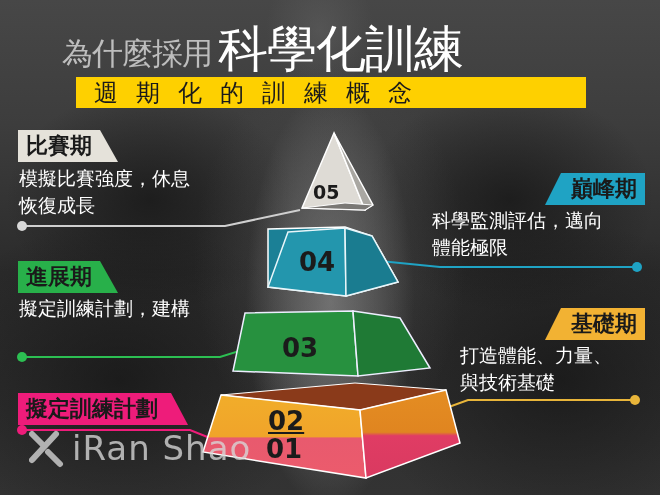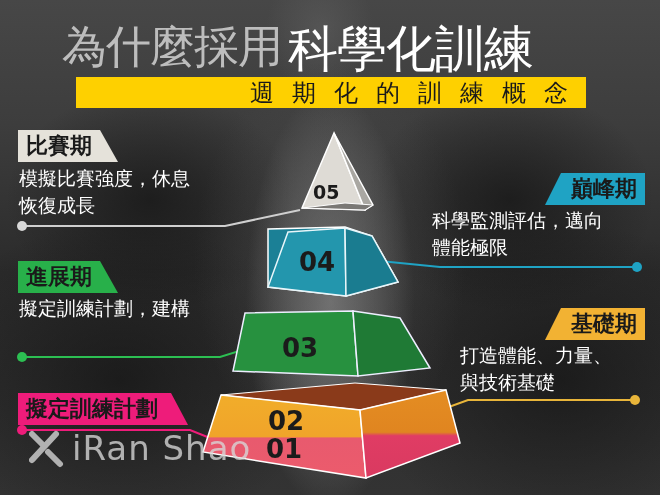--- a/index.html
+++ b/index.html
@@ -13,24 +13,24 @@
       radial-gradient(ellipse 250px 200px at 120px 380px, rgba(15,15,15,0.6), rgba(0,0,0,0) 80%),
       radial-gradient(ellipse 250px 200px at 560px 380px, rgba(15,15,15,0.6), rgba(0,0,0,0) 80%),
       linear-gradient(180deg, #474747 0%, #3d3d3d 25%, #2b2b2b 55%, #333 100%);
   }
   .torso { position:absolute; left:150px; top:0; width:360px; height:495px;
     background: radial-gradient(ellipse 170px 250px at 180px 260px, rgba(90,90,90,0.45), rgba(0,0,0,0) 80%); }
   .neck { position:absolute; left:260px; top:0; width:120px; height:110px;
     background: radial-gradient(ellipse 60px 70px at 60px 30px, rgba(100,100,100,0.5), rgba(0,0,0,0) 90%); }
 
   .title-line { position:absolute; left:62px; top:12px; height:62px; display:flex; align-items:flex-end; white-space:nowrap; }
-  .title-gray { font-size:45px; color:#bdbdbd; letter-spacing:-1px; line-height:1; margin-bottom:5px; }
+  .title-gray { font-size:31px; color:#bdbdbd; letter-spacing:-1px; line-height:1; margin-bottom:5px; }
   .title-white { font-size:50px; font-weight:normal; color:#ffffff; letter-spacing:-1px; line-height:1; margin-left:6px; }
   .subtitle-bar { position:absolute; left:76px; top:77px; width:510px; height:31px; background:#fed000;
-    display:flex; align-items:center; justify-content:flex-end; }
+    display:flex; align-items:center; justify-content:flex-start; }
   .subtitle-text { font-size:24px; color:#1a1a1a; letter-spacing:18px; padding-left:18px; line-height:1; }
 
   .tag { position:absolute; height:32px; display:flex; align-items:center; font-weight:bold;
          font-size:22px; color:#1a1a1a; padding-left:8px; box-sizing:border-box; line-height:1; }
   .tag-left { clip-path: polygon(0 0, 82% 0, 100% 100%, 0 100%); }
   .tag-right { clip-path: polygon(16% 0, 100% 0, 100% 100%, 0 100%); justify-content:flex-end; padding-right:8px; }
   .desc { position:absolute; color:#ffffff; font-size:19px; line-height:27px; white-space:nowrap; }
 
   svg.pyr { position:absolute; left:0; top:0; }
   .num { position:absolute; font-weight:bold; font-size:26px; color:#1b1b1b; line-height:1; }
@@ -110,21 +110,21 @@
     </defs>
     <polygon points="221,395 355,383 446,390 360,410" fill="#8a3a1a" stroke="#fff" stroke-width="1"></polygon>
     <polygon points="221,395 360,410 366,478 203,452" fill="url(#frontBase)" stroke="#fff" stroke-width="1.5"></polygon>
     <polygon points="360,410 446,390 460,443 366,478" fill="url(#sideBase)" stroke="#fff" stroke-width="1.5"></polygon>
   </g>
 </svg>
 
 <div class="num" style="left:313px;top:183px;font-size:19px;">05</div>
 <div class="num" style="left:299px;top:249px;">04</div>
 <div class="num" style="left:282px;top:335px;">03</div>
-<div class="num" style="left:268px;top:408px;">02</div>
+<div class="num" style="left:268px;top:408px;text-decoration:underline;">02</div>
 <div class="num" style="left:266px;top:436px;">01</div>
 
 <div class="tag tag-left" style="left:18px;top:130px;width:100px;background:#e5e2da;">比賽期</div>
 <div class="desc" style="left:19px;top:165px;">
   <div>模擬比賽強度，休息</div>
   <div>恢復成長</div>
 </div>
 
 <div class="tag tag-right" style="left:545px;top:173px;width:100px;background:#1fa3c4;">巔峰期</div>
 <div class="desc" style="left:432px;top:207px;">

